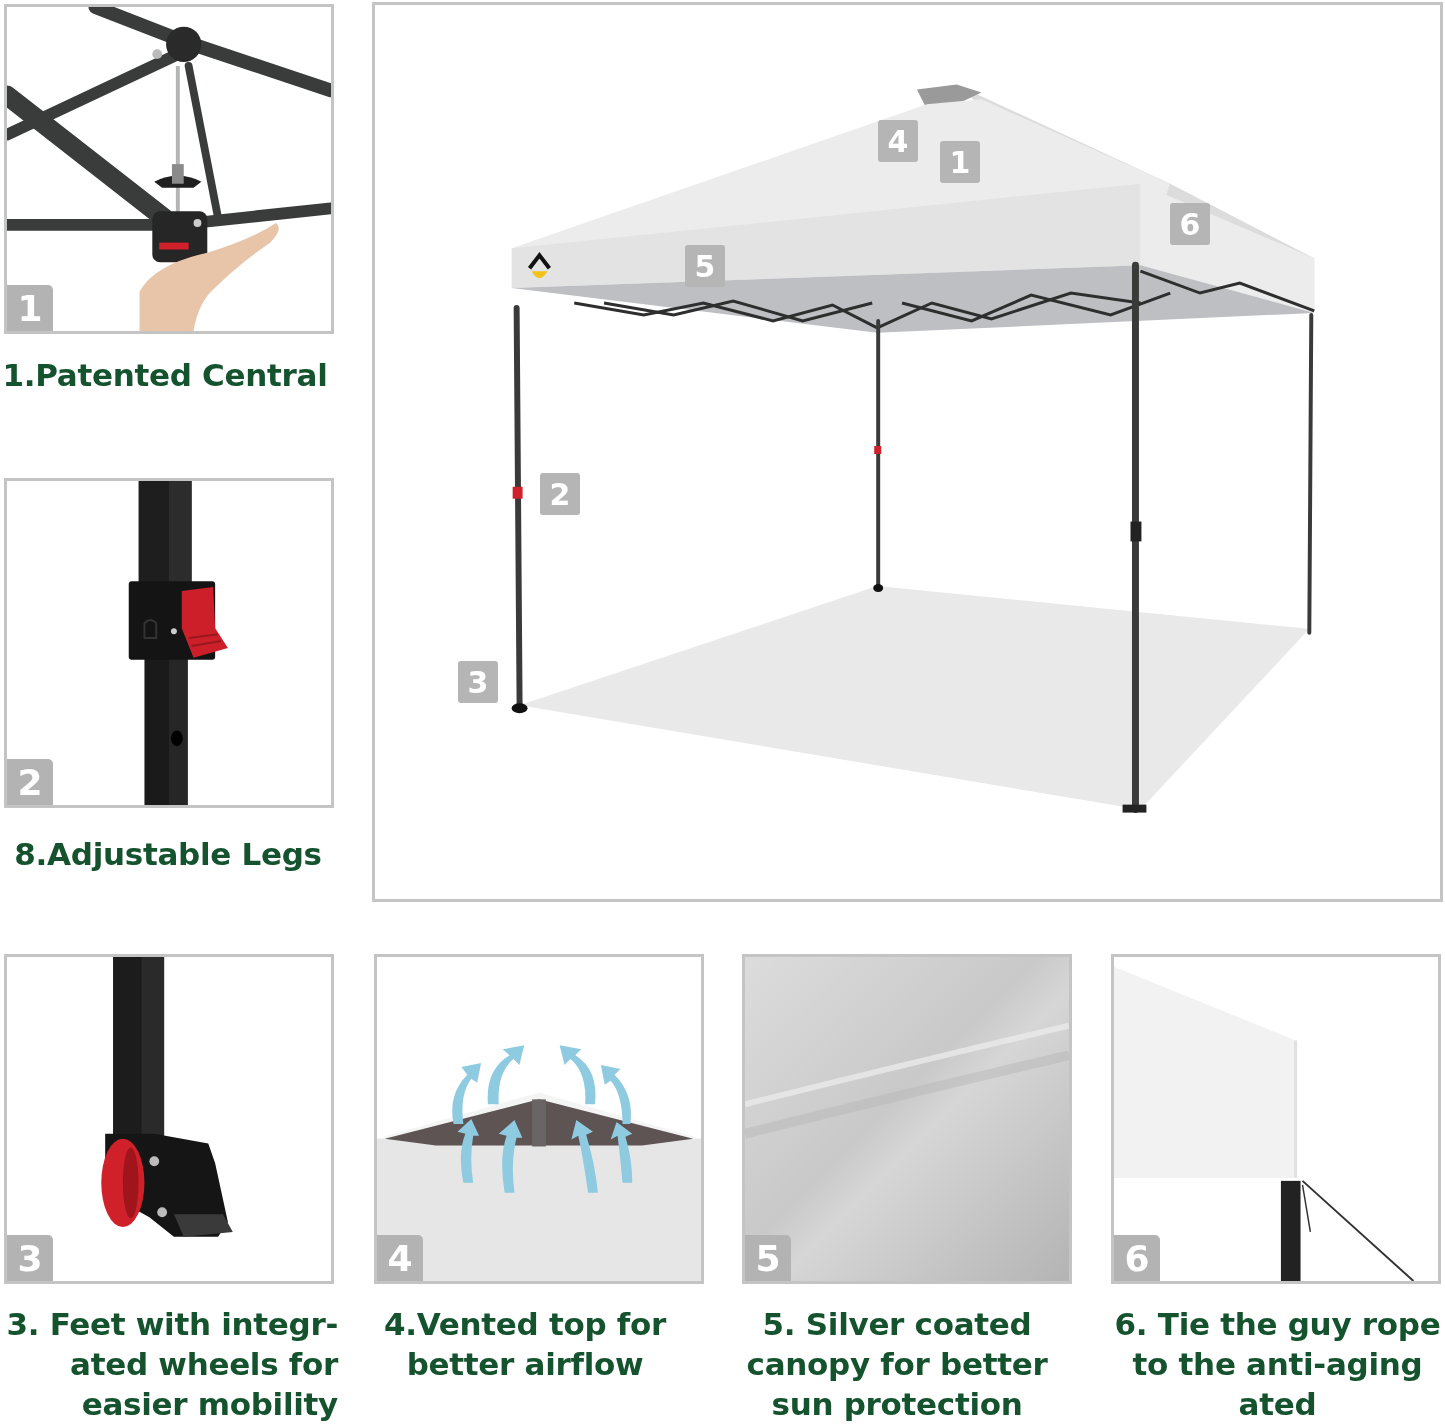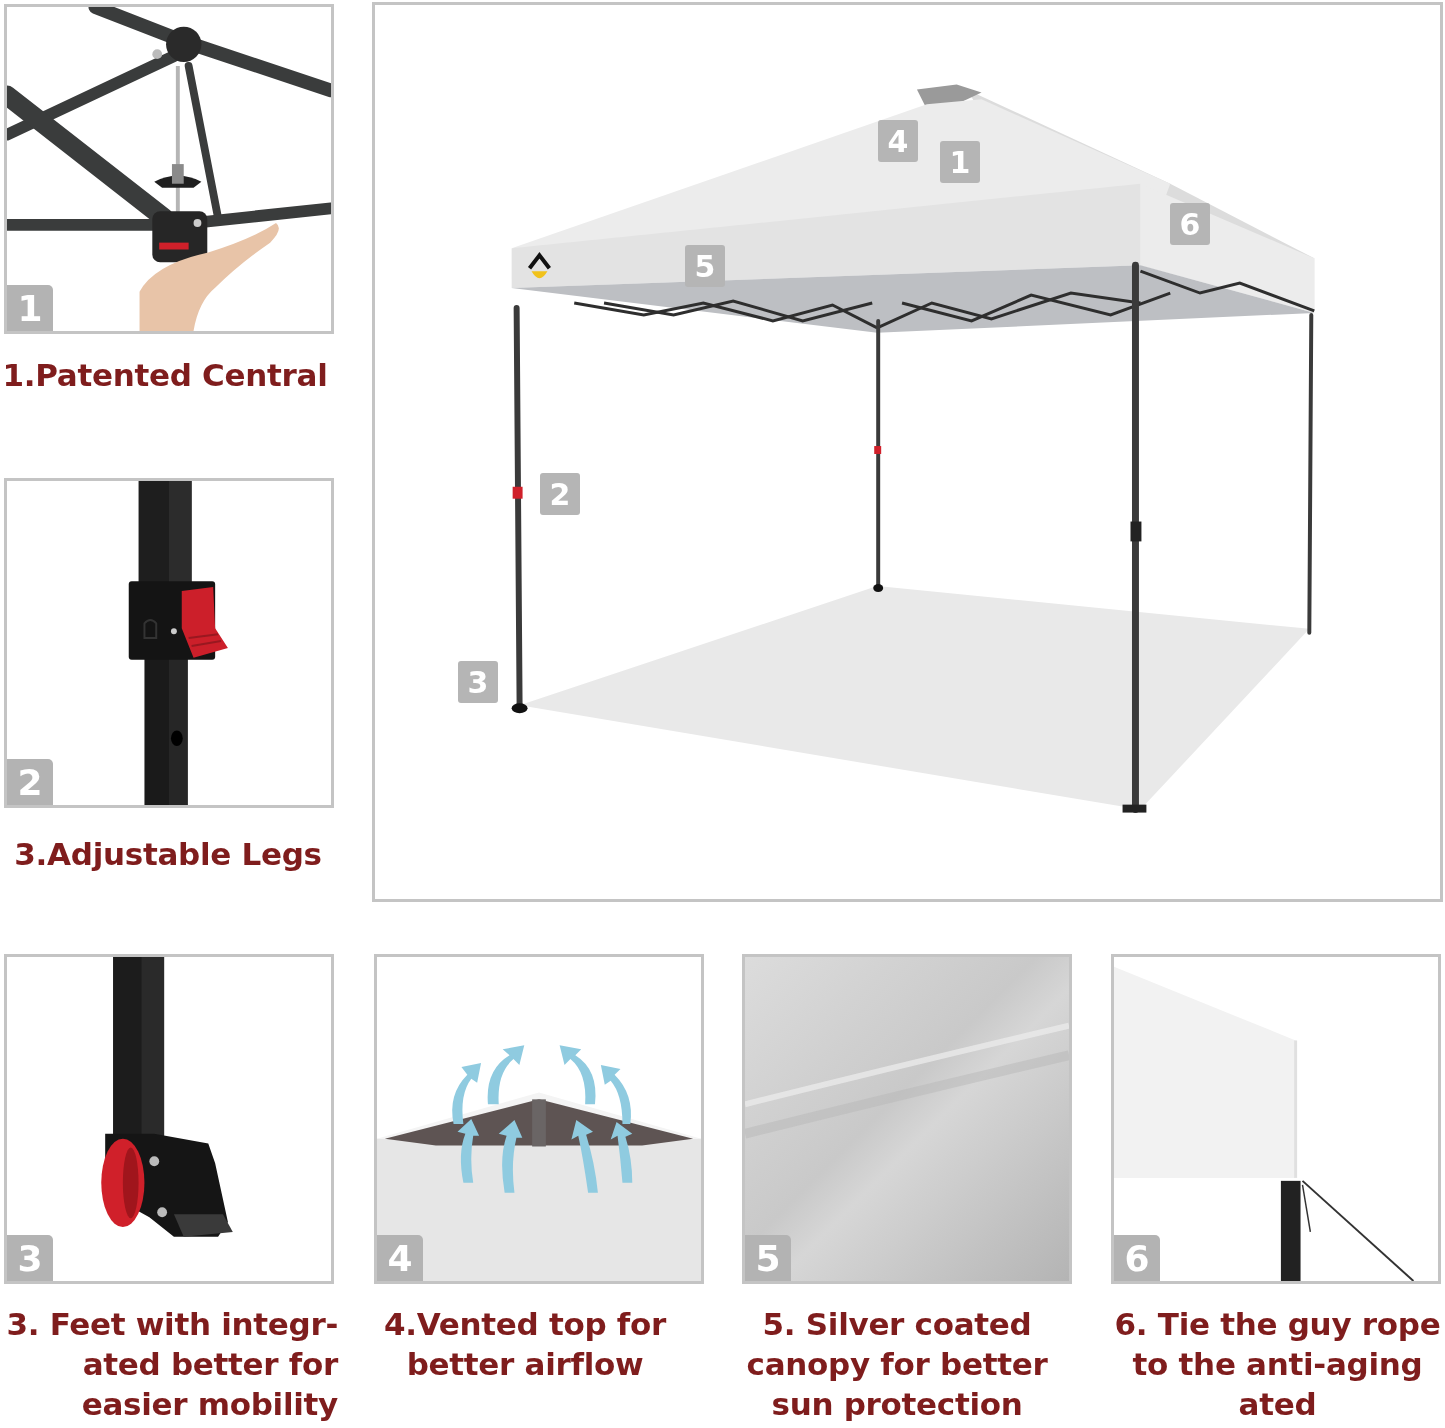--- a/index.html
+++ b/index.html
@@ -1,21 +1,21 @@
 <!DOCTYPE html>
 <html><head>
 <meta charset="utf-8">
 <style>
   html, body { margin: 0; padding: 0; background: #ffffff; }
   body { width: 1445px; height: 1428px; position: relative; overflow: hidden; font-family: "DejaVu Sans", "Liberation Sans", sans-serif; color: #111; }
   .panel { position: absolute; border: 3px solid #c4c4c4; background: #ffffff; box-sizing: border-box; overflow: hidden; }
   .panel svg { position: absolute; left: 0; top: 0; width: 100%; height: 100%; }
   .corner-badge { position: absolute; left: 0; bottom: 0; width: 46px; height: 46px; background: #b3b3b3; color: #ffffff; font-weight: bold; font-size: 36px; line-height: 48px; text-align: center; border-top-right-radius: 5px; font-family: "DejaVu Sans", sans-serif; }
   .callout { position: absolute; width: 40px; height: 42px; background: #b5b5b5; color: #ffffff; font-weight: bold; font-size: 30px; line-height: 44px; text-align: center; border-radius: 3px; font-family: "DejaVu Sans", sans-serif; }
-  .caption { position: absolute; text-align: center; font-weight: bold; font-size: 31px; line-height: 40px; color: #7f1d1d; letter-spacing: -0.3px; font-family: "DejaVu Sans", sans-serif; }
+  .caption { position: absolute; text-align: center; font-weight: bold; font-size: 31px; line-height: 40px; color: #14532d; letter-spacing: -0.3px; font-family: "DejaVu Sans", sans-serif; }
   .caption span { display: block; white-space: nowrap; }
 </style>
 </head>
 <body>
 
 <div class="panel" style="left:4px; top:4px; width:330px; height:330px;">
   <svg viewBox="0 0 330 330">
     <g stroke="#3a3c3c" stroke-linecap="round" fill="none">
       <line x1="90" y1="0" x2="180" y2="35" stroke-width="14"></line>
       <line x1="180" y1="35" x2="330" y2="85" stroke-width="14"></line>
@@ -50,21 +50,21 @@
     <rect x="124" y="102" width="88" height="80" rx="3" fill="#141414"></rect>
     <path d="M140,160 L140,145 Q146,138 152,145 L152,160 Z" fill="none" stroke="#333" stroke-width="2"></path>
     <circle cx="170" cy="153" r="3" fill="#ccc"></circle>
     <path d="M178,112 L210,108 L212,150 L225,170 L190,180 L178,150 Z" fill="#cc1f2a"></path>
     <path d="M185,160 L215,156 M188,168 L218,163" stroke="#991820" stroke-width="2"></path>
     <ellipse cx="173" cy="262" rx="6" ry="8" fill="#000"></ellipse>
   </svg>
   <div class="corner-badge">2</div>
 </div>
 <div class="caption" style="left:0; top:834px; width:336px;">
-  <span>3.Adjustable Legs</span>
+  <span>8.Adjustable Legs</span>
 </div>
 
 <div class="panel" style="left:372px; top:2px; width:1071px; height:900px;">
   <svg viewBox="0 0 1071 900">
 
     <polygon points="145,705 505,585 940,628 770,810" fill="#e9e9e9"></polygon>
 
     <polygon points="595,85 800,180 945,255 945,308 770,262 630,140" fill="#dcdcdc"></polygon>
 
     <polygon points="545,85 585,80 610,88 585,100 555,105" fill="#9a9a9a"></polygon>
@@ -120,21 +120,21 @@
     <ellipse cx="126" cy="230" rx="8" ry="36" fill="#a0151c"></ellipse>
     <circle cx="150" cy="208" r="5" fill="#bbb"></circle>
     <circle cx="158" cy="260" r="5" fill="#bbb"></circle>
     <circle cx="198" cy="275" r="7" fill="#000"></circle>
     <path d="M170,262 L220,262 L230,280 L180,285 Z" fill="#3a3a3a"></path>
   </svg>
   <div class="corner-badge">3</div>
 </div>
 <div class="caption" style="left:0; top:1304px; width:338px;text-align:right;">
   <span>3. Feet with integr-</span>
-  <span>ated better for</span>
+  <span>ated wheels for</span>
   <span>easier mobility</span>
 </div>
 
 <div class="panel" style="left:374px; top:954px; width:330px; height:330px;">
   <svg viewBox="0 0 330 330">
     <rect x="0" y="185" width="330" height="145" fill="#e6e6e6"></rect>
     <polygon points="0,185 165,138 330,185" fill="#f4f4f4"></polygon>
     <polygon points="8,185 165,145 322,185 270,192 60,192" fill="#5e5453"></polygon>
     <rect x="158" y="145" width="14" height="48" fill="#6a6565"></rect>
     <g fill="#8fcbe0">

